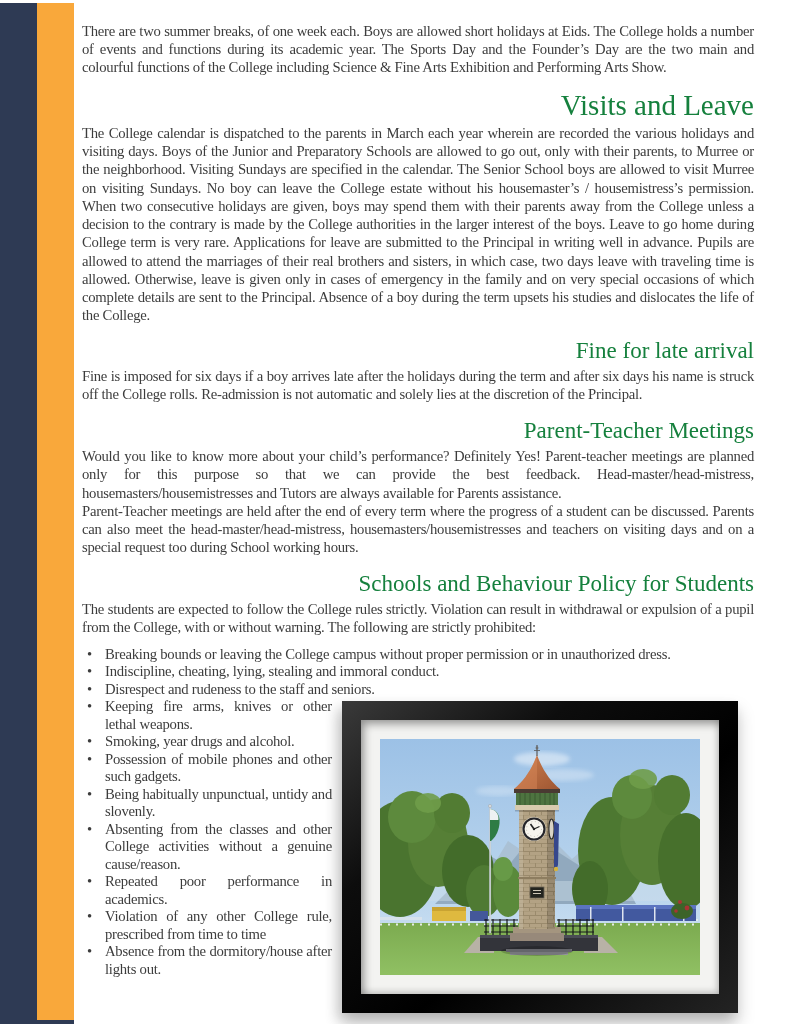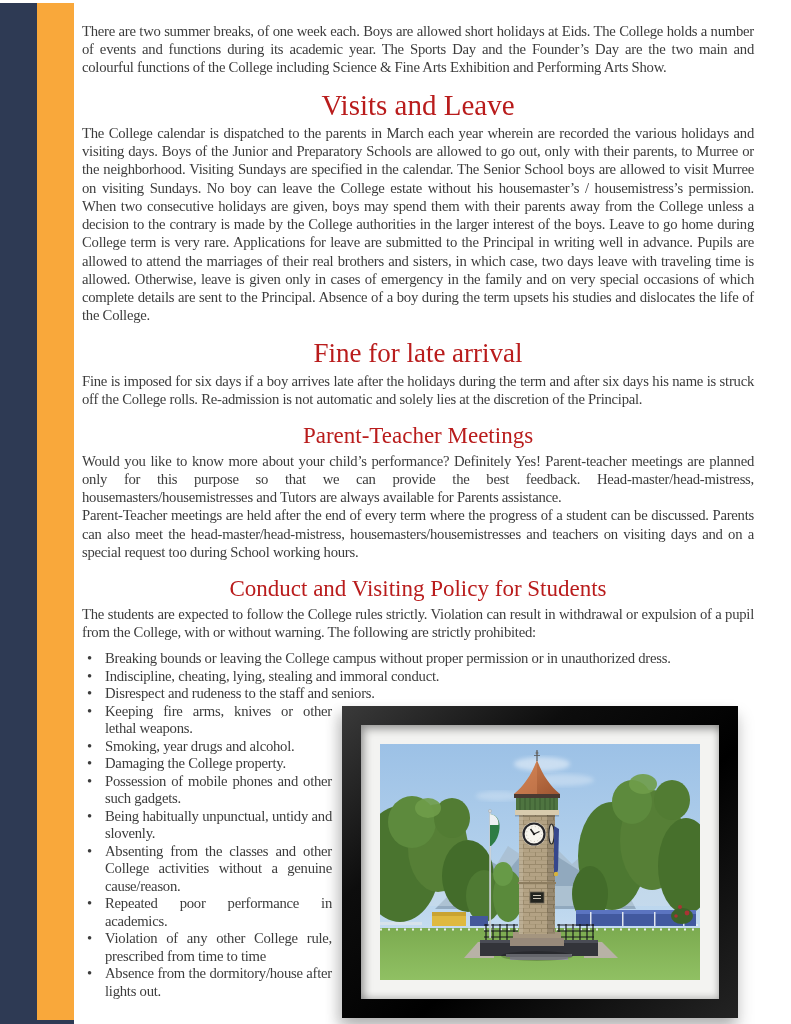--- a/index.html
+++ b/index.html
@@ -13,25 +13,25 @@
   .stripe-foot{position:absolute;left:0;bottom:0;width:74px;height:4px;background:var(--navy,#2e3a54);}
 
   .content{
     position:absolute;left:82px;top:22px;width:672px;
     color:var(--text,#3c3c3c);
     font-size:14.7px;line-height:18.2px;letter-spacing:-0.25px;
     text-align:justify;
   }
   .content p{margin:0;}
   .h-xl,.h-lg,.h-md{
-    font-weight:400;color:#b91c1c;letter-spacing:0;
-    text-align:center;margin:12px 0 3px 0;line-height:1.12;
+    font-weight:400;color:#15803d;letter-spacing:0;
+    text-align:right;margin:12px 0 3px 0;line-height:1.12;
   }
   .h-xl{font-size:29px;}
-  .h-lg{font-size:27px;margin-top:14px;}
+  .h-lg{font-size:23px;margin-top:14px;}
   .h-md{font-size:23px;margin-top:15px;}
 
   ul.bullets{list-style:none;margin:9px 0 0 0;padding:0;}
   ul.bullets.cont{margin-top:0;}
   ul.bullets li{
     position:relative;padding-left:23px;line-height:17.5px;margin:0;
     text-align:justify;
   }
   ul.bullets li::before{content:"\2022";position:absolute;left:5px;top:0;}
 
@@ -62,21 +62,21 @@
     <h1 class="h-xl">Visits and Leave</h1>
     <p>The College calendar is dispatched to the parents in March each year wherein are recorded the various holidays and visiting days. Boys of the Junior and Preparatory Schools are allowed to go out, only with their parents, to Murree or the neighborhood. Visiting Sundays are specified in the calendar. The Senior School boys are allowed to visit Murree on visiting Sundays. No boy can leave the College estate without his housemaster’s / housemistress’s permission. When two consecutive holidays are given, boys may spend them with their parents away from the College unless a decision to the contrary is made by the College authorities in the larger interest of the boys. Leave to go home during College term is very rare. Applications for leave are submitted to the Principal in writing well in advance. Pupils are allowed to attend the marriages of their real brothers and sisters, in which case, two days leave with traveling time is allowed. Otherwise, leave is given only in cases of emergency in the family and on very special occasions of which complete details are sent to the Principal. Absence of a boy during the term upsets his studies and dislocates the life of the College.</p>
 
     <h1 class="h-lg">Fine for late arrival</h1>
     <p>Fine is imposed for six days if a boy arrives late after the holidays during the term and after six days his name is struck off the College rolls. Re-admission is not automatic and solely lies at the discretion of the Principal.</p>
 
     <h2 class="h-md">Parent-Teacher Meetings</h2>
     <p>Would you like to know more about your child’s performance? Definitely Yes! Parent-teacher meetings are planned only for this purpose so that we can provide the best feedback. Head-master/head-mistress, housemasters/housemistresses and Tutors are always available for Parents assistance.</p>
     <p>Parent-Teacher meetings are held after the end of every term where the progress of a student can be discussed. Parents can also meet the head-master/head-mistress, housemasters/housemistresses and teachers on visiting days and on a special request too during School working hours.</p>
 
-    <h2 class="h-md">Conduct and Visiting Policy for Students</h2>
+    <h2 class="h-md">Schools and Behaviour Policy for Students</h2>
     <p>The students are expected to follow the College rules strictly. Violation can result in withdrawal or expulsion of a pupil from the College, with or without warning. The following are strictly prohibited:</p>
 
     <ul class="bullets">
       <li>Breaking bounds or leaving the College campus without proper permission or in unauthorized dress.</li>
       <li>Indiscipline, cheating, lying, stealing and immoral conduct.</li>
       <li>Disrespect and rudeness to the staff and seniors.</li>
     </ul>
 
     <div class="photo-frame">
       <div class="photo-mat">
@@ -242,21 +242,20 @@
               <circle cx="176" cy="130" r="2.2" fill="#d7b33c"></circle>
             </g>
           </g>
         </svg>
       </div>
     </div>
 
     <ul class="bullets cont">
       <li>Keeping fire arms, knives or other lethal weapons.</li>
       <li>Smoking, year drugs and alcohol.</li>
-      <li>Damaging the College property.</li>
       <li>Possession of mobile phones and other such gadgets.</li>
       <li>Being habitually unpunctual, untidy and slovenly.</li>
       <li>Absenting from the classes and other College activities without a genuine cause/reason.</li>
       <li>Repeated poor performance in academics.</li>
       <li>Violation of any other College rule, prescribed from time to time</li>
       <li>Absence from the dormitory/house after lights out.</li>
     </ul>
   </main>
 </div>
 

